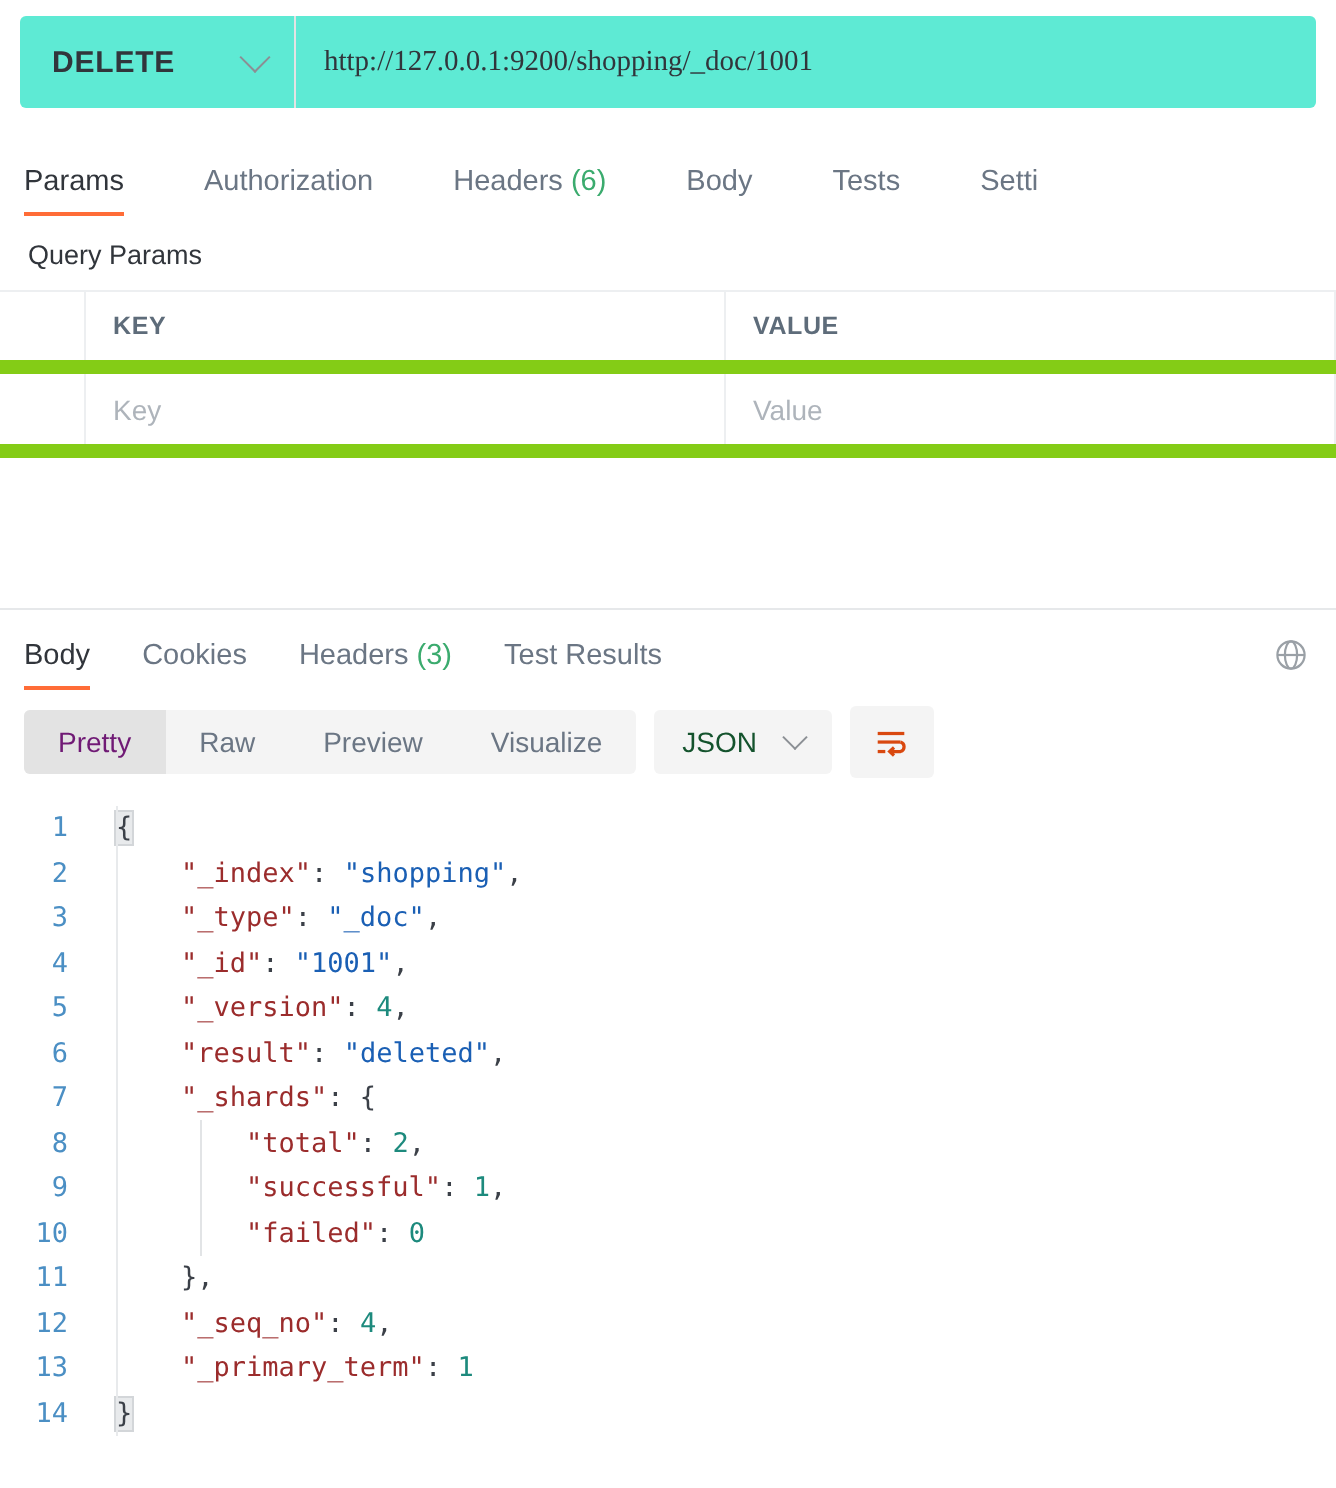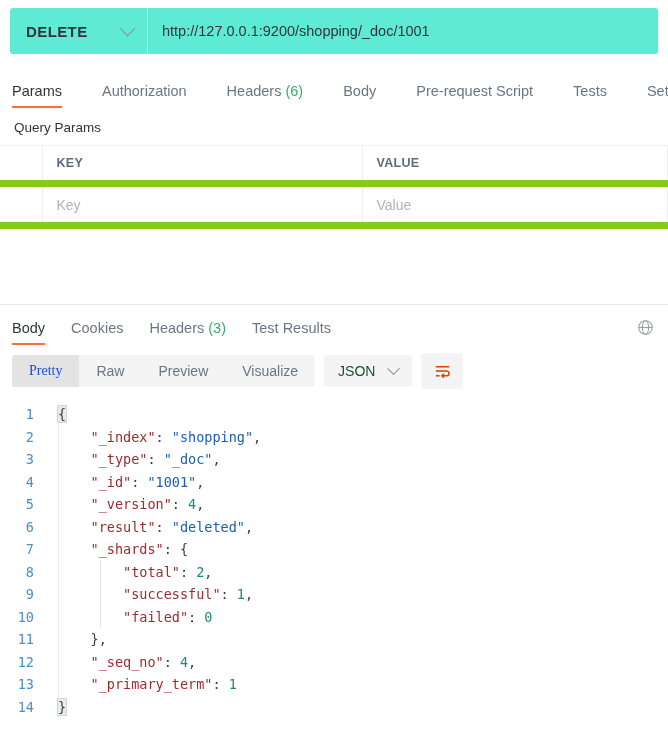--- a/index.html
+++ b/index.html
@@ -45,21 +45,21 @@
   .url-input {
     flex: 1;
     display: flex;
     align-items: center;
     padding: 0 14px;
     font-size: 14.5px;
     color: #31353b;
     background: transparent;
     border: none;
     outline: none;
-    font-family: Liberation Sans, sans-serif;
+    font-family: Liberation Serif, serif;
     cursor: text;
   }
 
   
   .req-tabs {
     display: flex;
     align-items: flex-end;
     gap: 12px;
     height: 42px;
     padding: 0 12px;
@@ -146,21 +146,21 @@
     background: #f4f4f4;
     border-radius: 3px;
     overflow: hidden;
   }
   .seg-btn {
     font-size: 14px;
     color: #6b7684;
     padding: 8px 17px;
     cursor: pointer;
   }
-  .seg-btn.active { background: #e3e3e3; color: #1d4ed8; font-family: Liberation Serif, serif; }
+  .seg-btn.active { background: #e3e3e3; color: #701a75; }
   .fmt-select {
     display: flex;
     align-items: center;
     gap: 14px;
     background: #f4f4f4;
     border-radius: 3px;
     padding: 8px 14px;
     font-size: 14px;
     color: #14532d;
     cursor: pointer;
@@ -230,21 +230,20 @@
     <span class="chev"></span>
   </div>
   <input class="url-input" type="text" value="http://127.0.0.1:9200/shopping/_doc/1001" style="">
 </div>
 
 <div class="req-tabs" id="req-tabs">
     <div class="tab active"><span>Params</span></div>
     <div class="tab"><span>Authorization</span></div>
     <div class="tab"><span>Headers</span><span class="count"> (6)</span></div>
     <div class="tab"><span>Body</span></div>
-    <div class="tab"><span>Pre-request Script</span></div>
     <div class="tab"><span>Tests</span></div>
     <div class="tab"><span>Setti</span></div>
   </div>
 
 <div class="section-title">Query Params</div>
 <table class="ptable">
   <thead>
     <tr>
       <th class="col-check"></th>
       <th class="col-key">KEY</th>

